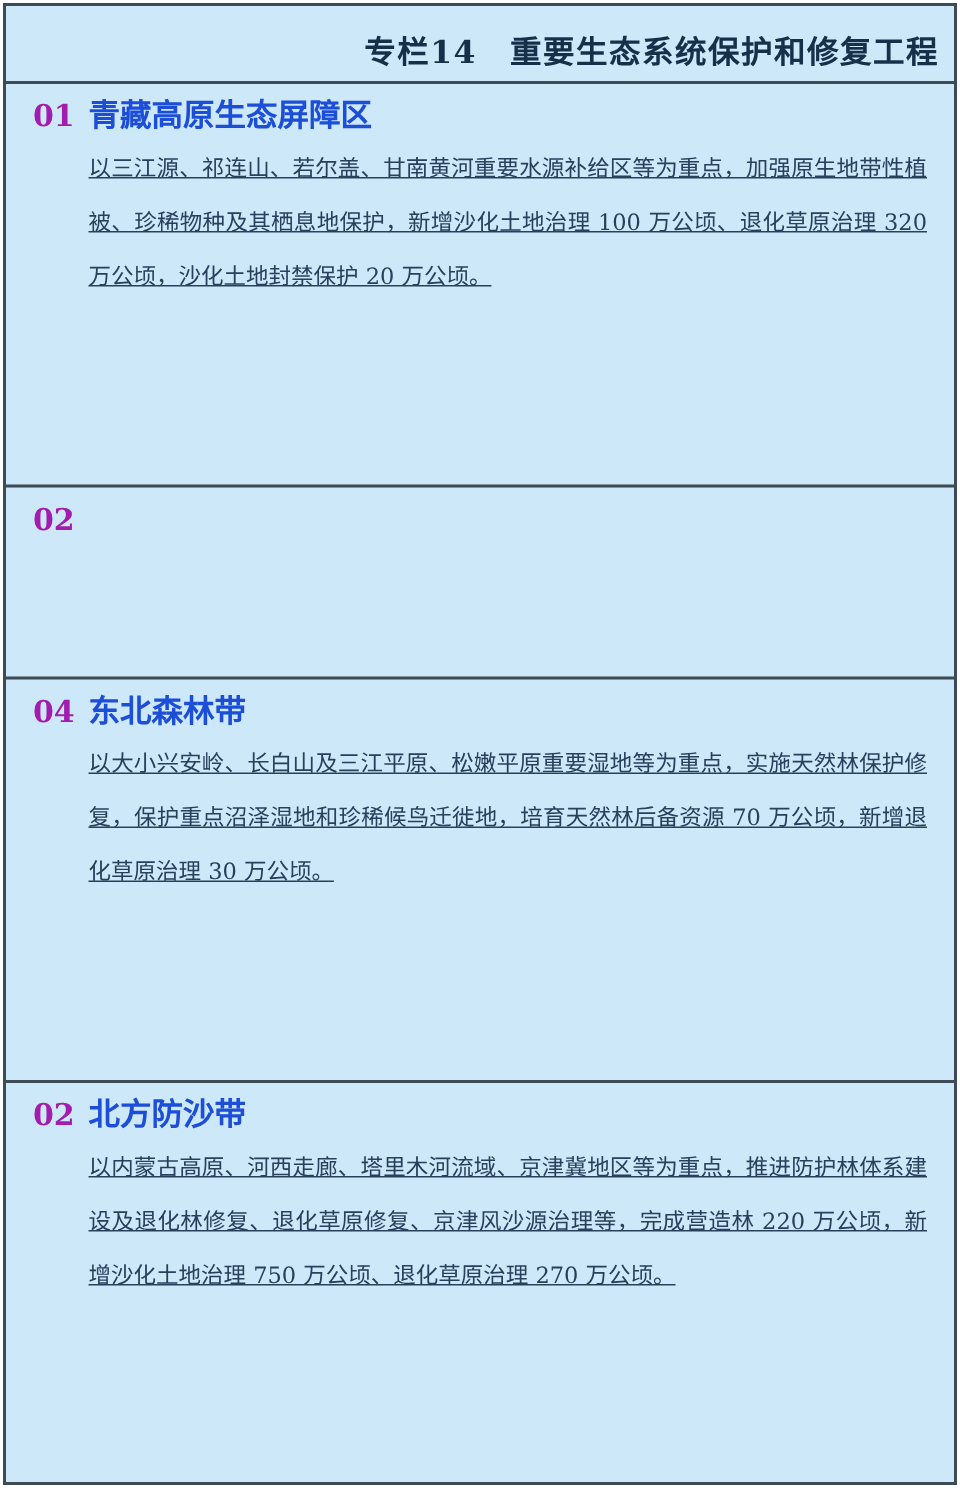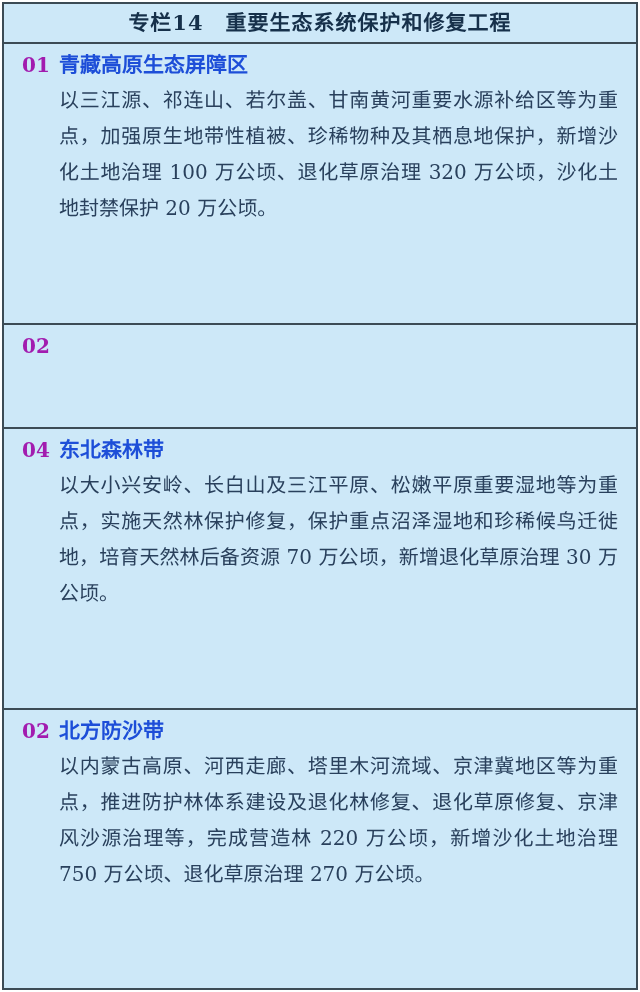--- a/index.html
+++ b/index.html
@@ -21,22 +21,22 @@
     height: 100%;
     border: 2px solid #3c4b55;
     background: #cde8f8;
     display: flex;
     flex-direction: column;
     overflow: hidden;
   }
   .title-row {
     flex: 0 0 auto;
     border-bottom: 2px solid #3c4b55;
-    text-align: center;
-    padding: 2px 10px 6px 10px;
+    text-align: right;
+    padding: 14px 10px 6px 10px;
   }
   .title-row h2 {
     margin: 0;
     font-size: 21px;
     font-weight: bold;
     color: #16304a;
     letter-spacing: 1px;
   }
   .row {
     position: relative;
@@ -57,24 +57,25 @@
   }
   .heading {
     margin: 0 0 2px 0;
     font-size: 21px;
     font-weight: bold;
     color: #1d4ed8;
     line-height: 30px;
   }
   .body-text {
     margin: 0;
-    font-size: 20px;
+    font-size: 15px;
     color: #29405c;
     line-height: 36px;
     text-align: justify;
+    text-decoration: underline;
   }
 </style>
 </head>
 <body>
 
 <div class="page">
   <div class="panel">
 
     <header class="title-row">
       <h2>专栏14　重要生态系统保护和修复工程</h2>

